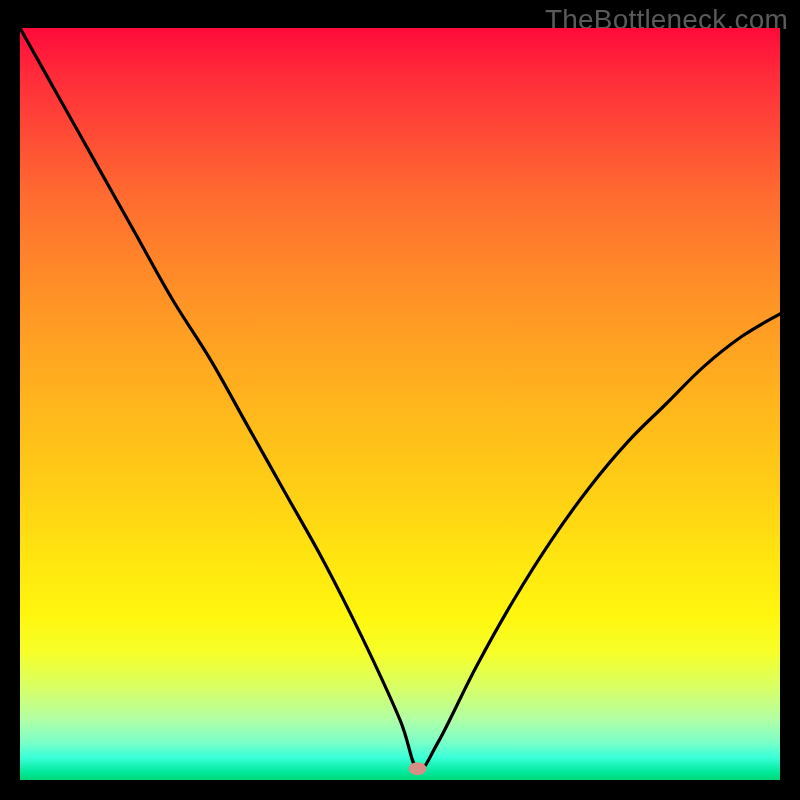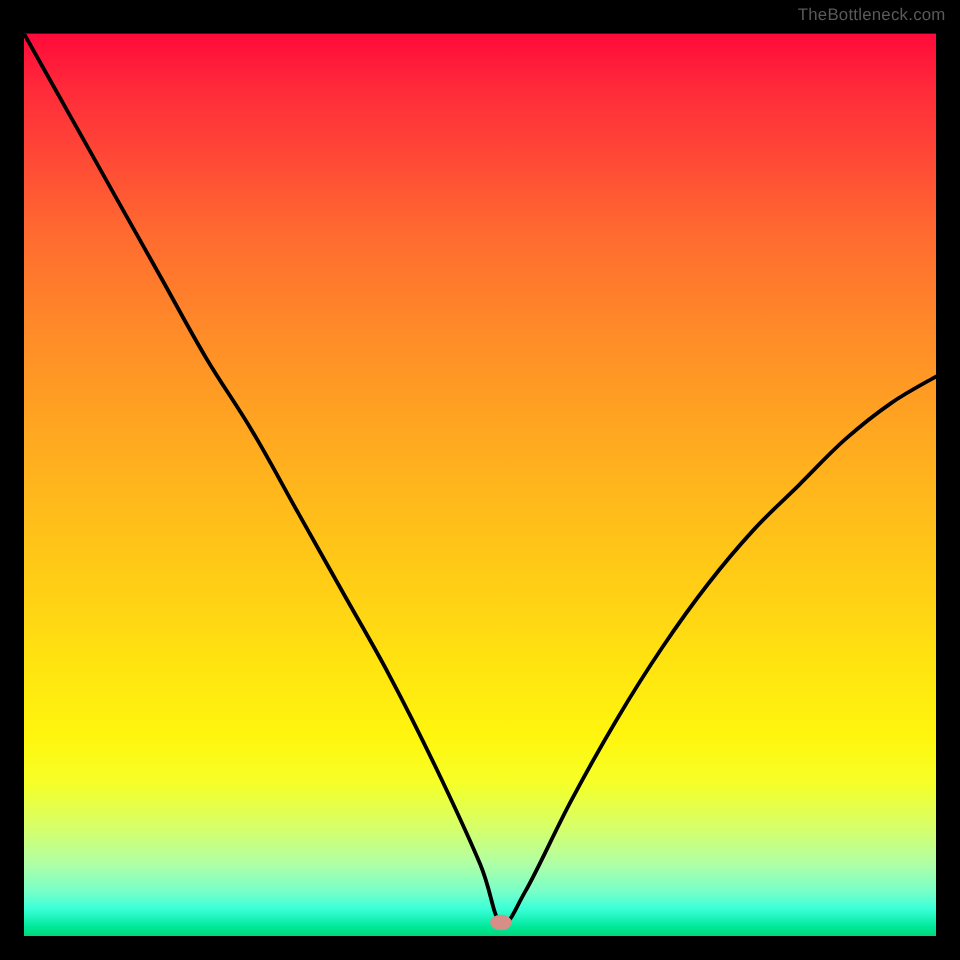--- a/index.html
+++ b/index.html
@@ -15,21 +15,21 @@
     position: relative;
     width: 800px;
     height: 800px;
     background: #000;
   }
   .watermark {
     position: absolute;
     top: 4px;
     right: 12px;
     color: #5a5a5a;
-    font-size: 14px;
+    font-size: 28px;
     letter-spacing: 0.2px;
     user-select: none;
   }
   .plot {
     position: absolute;
     left: 20px;
     top: 28px;
     width: 760px;
     height: 752px;
     background: linear-gradient(to bottom,

